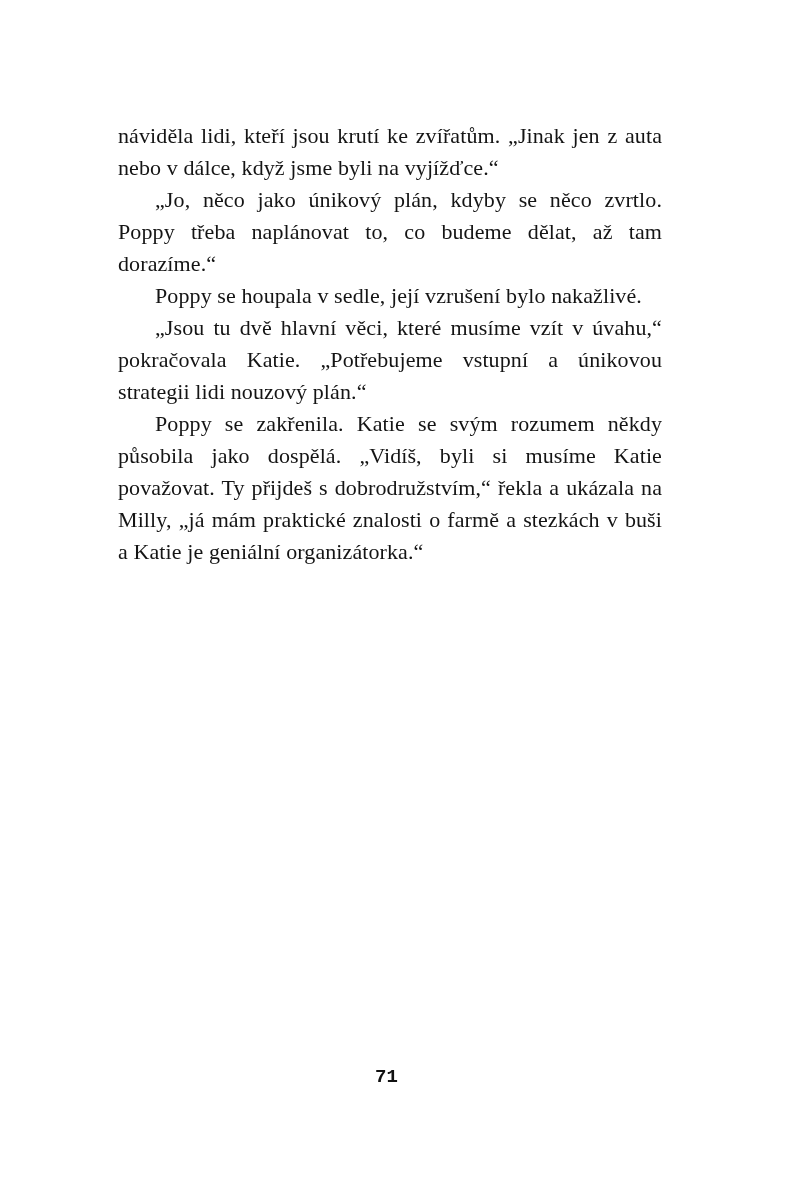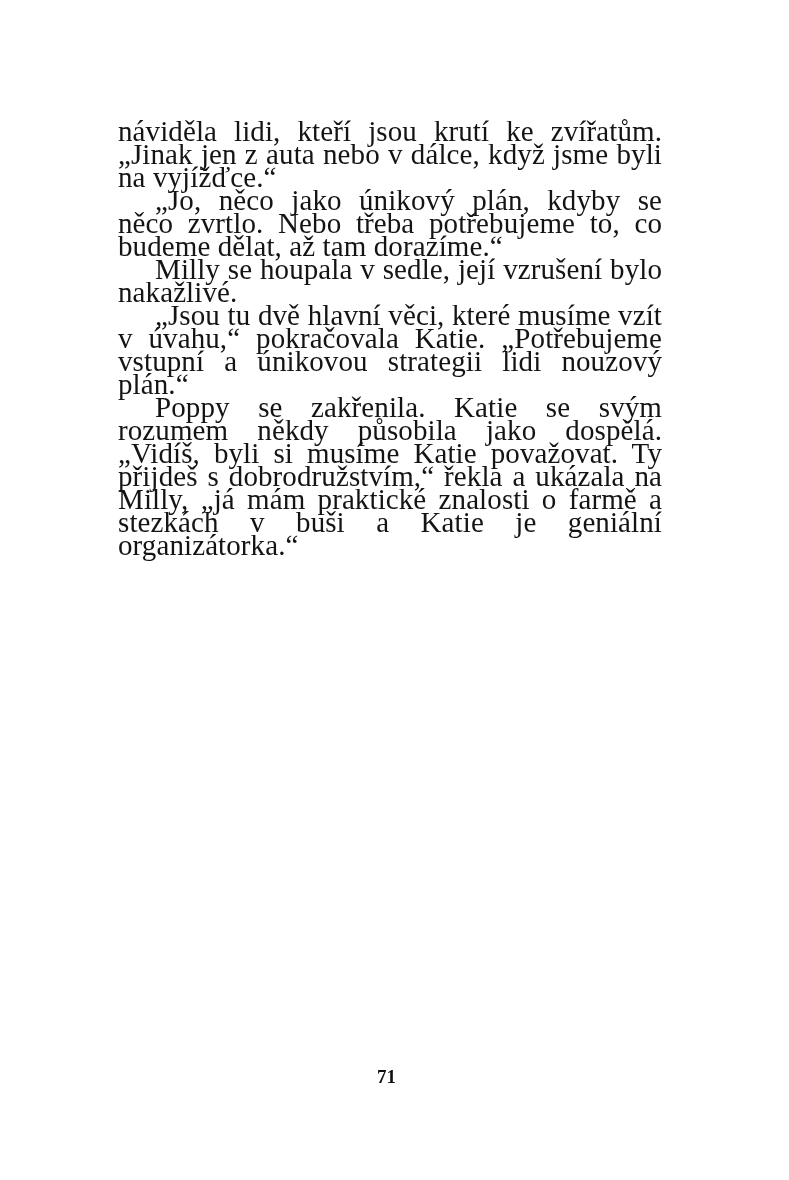--- a/index.html
+++ b/index.html
@@ -18,54 +18,54 @@
     position: relative;
     width: 789px;
     height: 1180px;
     background: #ffffff;
   }
   .text-block {
     position: absolute;
     left: 118px;
     top: 120px;
     width: 544px;
-    font-size: 29px;
-    line-height: 23px;
+    font-size: 22px;
+    line-height: 32px;
     text-align: justify;
     text-justify: inter-word;
     letter-spacing: 0.1px;
   }
   .text-block p {
     margin: 0;
     padding: 0;
     text-indent: 37px;
   }
   .text-block p.no-indent {
     text-indent: 0;
   }
   .page-number {
     position: absolute;
     left: 0;
     top: 1066px;
     width: 773px;
     text-align: center;
-    font-family: Liberation Serif, serif;
+    font-family: Liberation Mono, monospace;
     font-weight: bold;
     font-size: 19px;
     color: #111111;
   }
 </style>
 </head>
 <body>
 
 <div class="page">
 
   <div class="text-block">
     <p class="no-indent">náviděla lidi, kteří jsou krutí ke zvířatům. „Jinak jen z auta nebo v dálce, když jsme byli na vyjížďce.“</p>
-    <p>„Jo, něco jako únikový plán, kdyby se něco zvrtlo. Nebo třeba potřebujeme to, co budeme dělat, až tam dorazíme.“</p>
-    <p>Milly se houpala v sedle, její vzrušení bylo nakažlivé.</p>
+    <p>„Jo, něco jako únikový plán, kdyby se něco zvrtlo. Poppy třeba naplánovat to, co budeme dělat, až tam dorazíme.“</p>
+    <p>Poppy se houpala v sedle, její vzrušení bylo nakažlivé.</p>
     <p>„Jsou tu dvě hlavní věci, které musíme vzít v úvahu,“ pokračovala Katie. „Potřebujeme vstupní a únikovou strategii lidi nouzový plán.“</p>
     <p>Poppy se zakřenila. Katie se svým rozumem někdy působila jako dospělá. „Vidíš, byli si musíme Katie považovat. Ty přijdeš s dobrodružstvím,“ řekla a ukázala na Milly, „já mám praktické znalosti o farmě a stezkách v buši a Katie je geniální organizátorka.“</p>
   </div>
 
   <div class="page-number">71</div>
 
 </div>
 
 </body></html>

